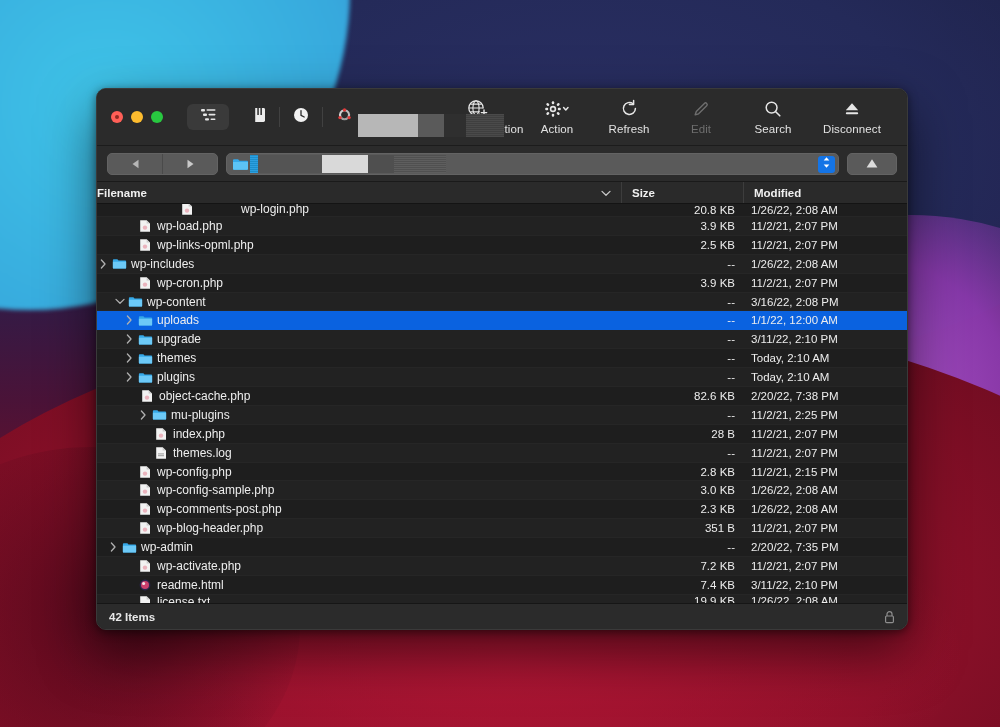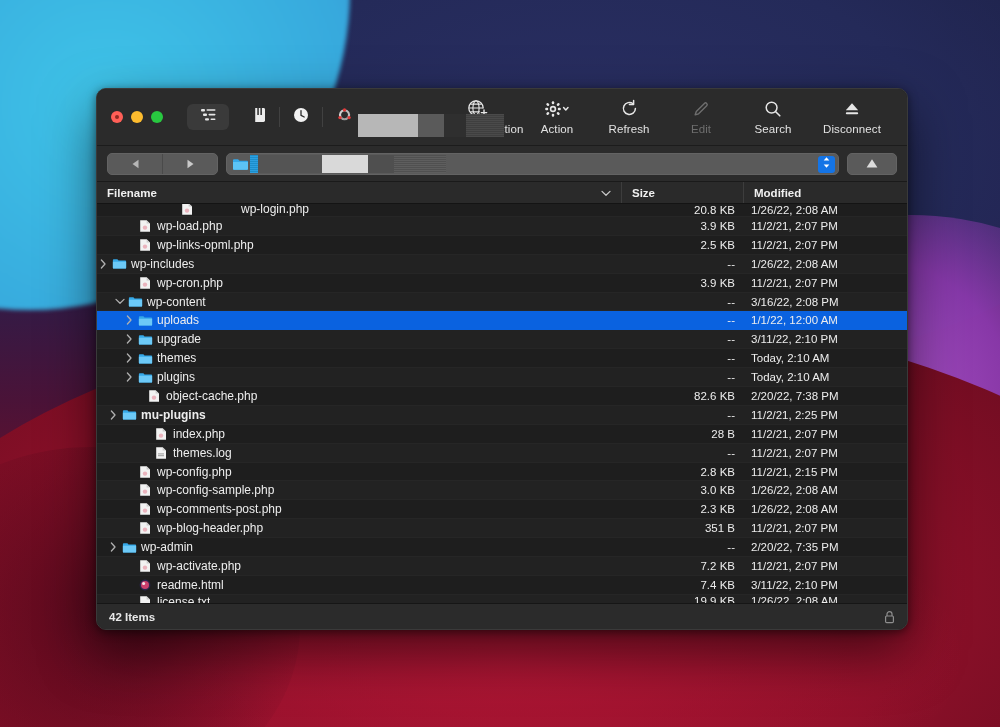--- a/index.html
+++ b/index.html
@@ -153,21 +153,21 @@
     display:flex; align-items:center; justify-content:center;
   }
 
   
   .colhead {
     height:22px; background:#2a2a2a; display:flex; align-items:center;
     border-bottom:1px solid #141414; flex:none;
     font-size:11.5px; font-weight:bold; color:#f0f0f0;
   }
   .ch { display:flex; align-items:center; height:100%; position:relative; }
-  .ch-name { width:524px; padding-left:10px; }
+  .ch-name { width:524px; }
   .ch-sort { position:absolute; right:10px; top:50%; transform:translateY(-50%); }
   .ch-size { width:122px; padding-left:10px; border-left:1px solid #3d3d3d; }
   .ch-mod  { flex:1; padding-left:10px; border-left:1px solid #3d3d3d; }
 
   
   .filelist {
     flex:1; background:#1e1e1e; overflow:hidden; position:relative;
   }
   .row {
     height:18.9px; display:flex; align-items:center;
@@ -594,36 +594,36 @@
               <path d="M1 3.2a1 1 0 0 1 1-1h4.1l1.3 1.5H15a1 1 0 0 1 1 1v7.1a1 1 0 0 1-1 1H2a1 1 0 0 1-1-1z" fill="#35a8e8"></path>
               <path d="M1 5.1h15v6.7a1 1 0 0 1-1 1H2a1 1 0 0 1-1-1z" fill="#6cc9f7"></path>
             </svg>
           </span>
           <span class="fname">plugins</span>
         </div>
         <div class="cell-size">--</div>
         <div class="cell-mod">Today, 2:10 AM</div>
       </div>
       <div class="row">
-        <div class="cell-name" style="padding-left: 35px;">
+        <div class="cell-name" style="padding-left: 28px;">
           <span class="twisty empty"></span>
           <span class="ficon">
             <svg width="12" height="14" viewBox="0 0 12 14">
               <path d="M1.2 1.2h6.4l3.4 3.4v8.2H1.2z" fill="#f2f2f2"></path>
               <path d="M7.6 1.2l3.4 3.4H7.6z" fill="#c9c9c9"></path>
               <circle cx="6" cy="8.6" r="2.2" fill="#eab3bd"></circle>
             </svg>
           </span>
           <span class="fname">object-cache.php</span>
         </div>
         <div class="cell-size">82.6 KB</div>
         <div class="cell-mod">2/20/22, 7:38 PM</div>
       </div>
       <div class="row alt">
-        <div class="cell-name" style="padding-left: 10px; font-weight: bold;">
+        <div class="cell-name" style="padding-left: 40px;">
           <span class="twisty">
             <svg width="7" height="10" viewBox="0 0 7 10">
               <path d="M1.4 1L5 5 1.4 9" stroke="#b0b0b0" stroke-width="1.3" fill="none" stroke-linecap="round" stroke-linejoin="round"></path>
             </svg>
           </span>
           <span class="ficon">
             <svg width="15" height="13" viewBox="0 0 17 14">
               <path d="M1 3.2a1 1 0 0 1 1-1h4.1l1.3 1.5H15a1 1 0 0 1 1 1v7.1a1 1 0 0 1-1 1H2a1 1 0 0 1-1-1z" fill="#35a8e8"></path>
               <path d="M1 5.1h15v6.7a1 1 0 0 1-1 1H2a1 1 0 0 1-1-1z" fill="#6cc9f7"></path>
             </svg>

